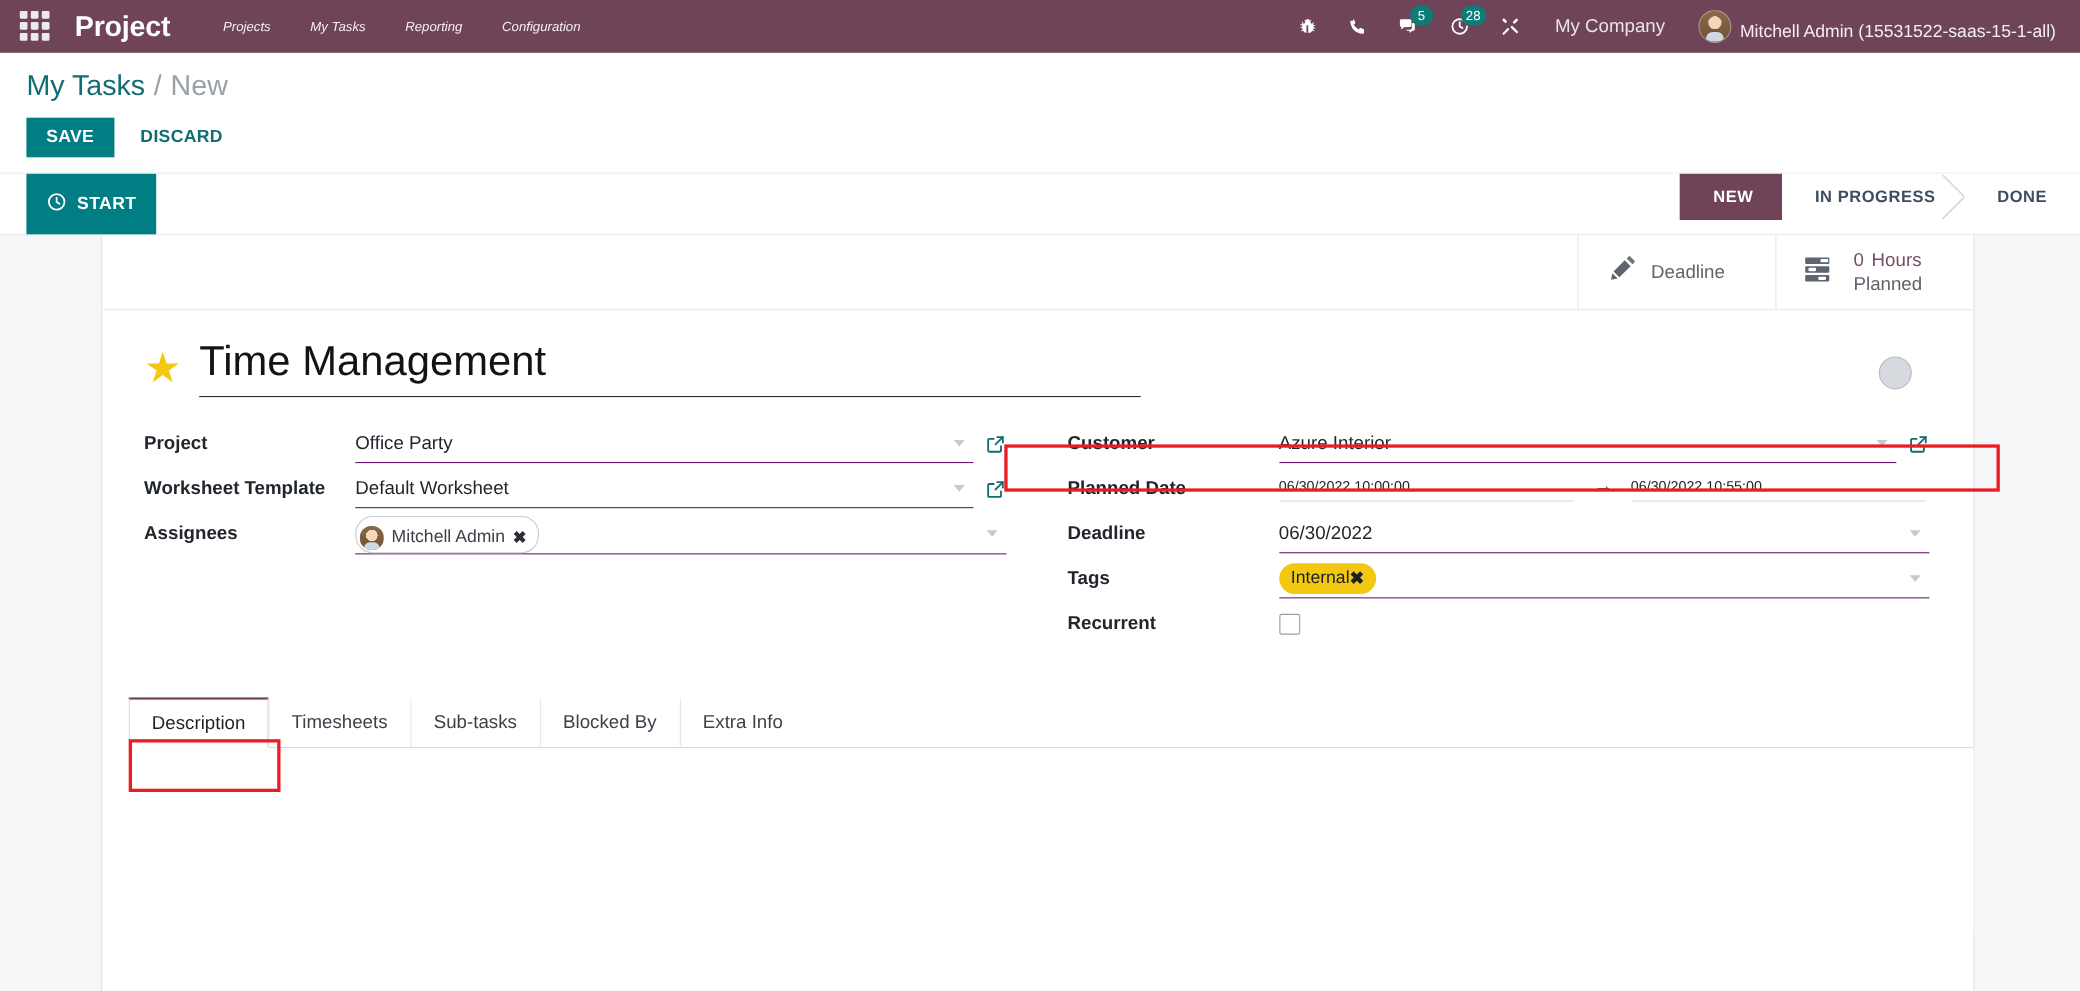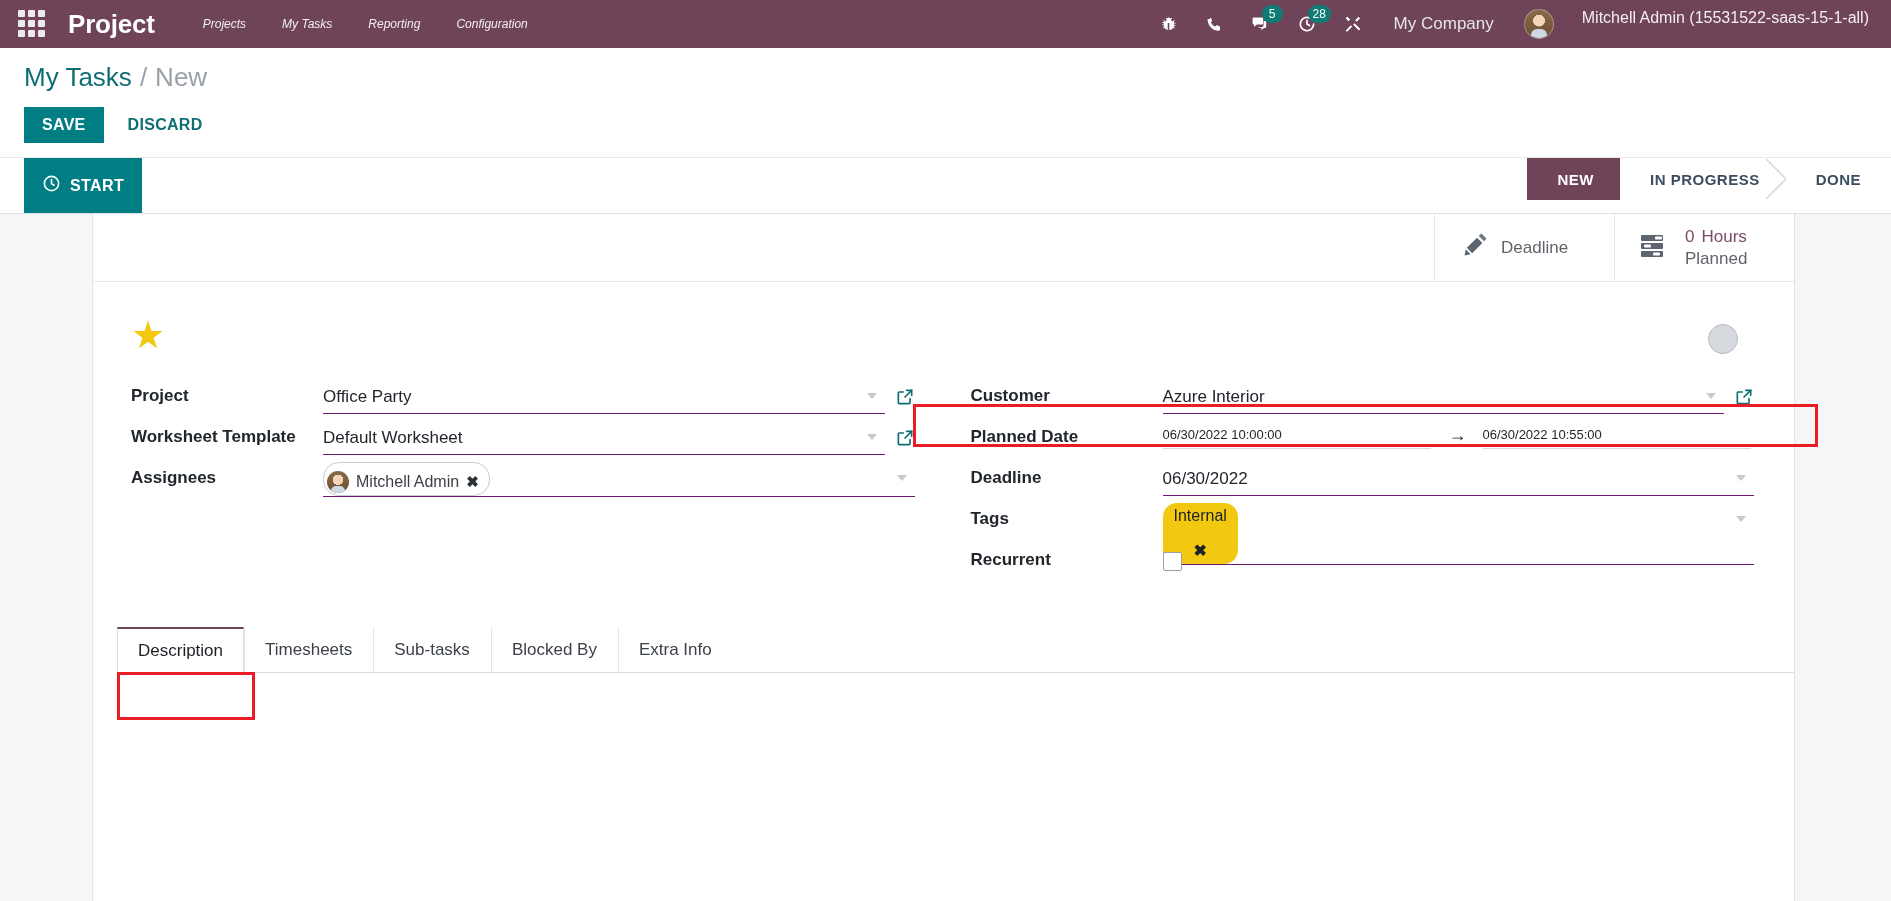--- a/index.html
+++ b/index.html
@@ -73,21 +73,21 @@
     padding: 0 5px;
     text-align: center;
     font-weight: 500;
     display: flex; align-items: center; justify-content: center;
   }
   .company-name {
     font-size: 17px; color: #e5e5e5;
     padding: 8px 16px; cursor: pointer; white-space: nowrap;
   }
   .user-block {
-    display: flex; align-items: flex-start; gap: 28px;
+    display: flex; align-items: flex-end; gap: 8px;
     padding: 4px 8px 4px 10px; cursor: pointer;
   }
   .avatar-sm {
     width: 30px; height: 30px; border-radius: 50%;
     background:
       radial-gradient(circle at 50% 38%, #f6d6bb 0 26%, transparent 27%),
       linear-gradient(#8a6a4a, #6d4f33);
     border: 1px solid rgba(255,255,255,.35);
     position: relative; overflow: hidden; flex: 0 0 auto;
   }
@@ -233,23 +233,23 @@
   }
   .chip .chip-av {
     width: 22px; height: 22px; border-radius: 50%;
     background: radial-gradient(circle at 50% 40%, #f6d6bb 0 30%, transparent 31%), linear-gradient(#8a6a4a,#6d4f33);
     overflow: hidden; position: relative;
   }
   .chip .chip-av::after{content:"";position:absolute;left:4px;right:4px;bottom:0;height:7px;background:#cfd9e4;border-radius:5px 5px 0 0;}
   .chip .chip-x { font-weight: bold; font-size: 15px; color: #2b3038; }
 
   .tag-badge {
-    display: inline-flex; align-items: center; gap: 16px;
+    display: inline-flex; align-items: center; gap: 0;
     background: #f2c811; color: #1d2025;
-    border-radius: 14px; padding: 4px 11px; font-size: 16px; cursor: pointer; flex-direction: column;
+    border-radius: 14px; padding: 4px 11px; font-size: 16px; cursor: pointer;
   }
   .tag-badge .tag-x { font-weight: bold; }
 
   .date-range { display: flex; align-items: center; flex: 1 1 auto; }
   .date-part {
     border-bottom: 1px solid #d6d9de; font-size: 13px; color: #22262c;
     padding: 6px 0 6px 0; min-width: 268px;
   }
   .date-arrow { padding: 0 16px 0 18px; font-size: 18px; color: #22262c; }
 
@@ -425,20 +425,23 @@
           </span>
           <span class="stat-label">Planned</span>
         </span>
       </div>
     </div>
 
     <div class="sheet-body">
 
       <div class="title-row">
         <div class="star">★</div>
+        <div class="title-wrap">
+          <div class="task-title">Time Management</div>
+        </div>
         <div class="kanban-avatar"></div>
       </div>
 
       <div class="form-grid">
 
         <div class="form-col">
 
           <div class="field-row">
             <div class="field-label">Project</div>
             <div class="field-wrap">

